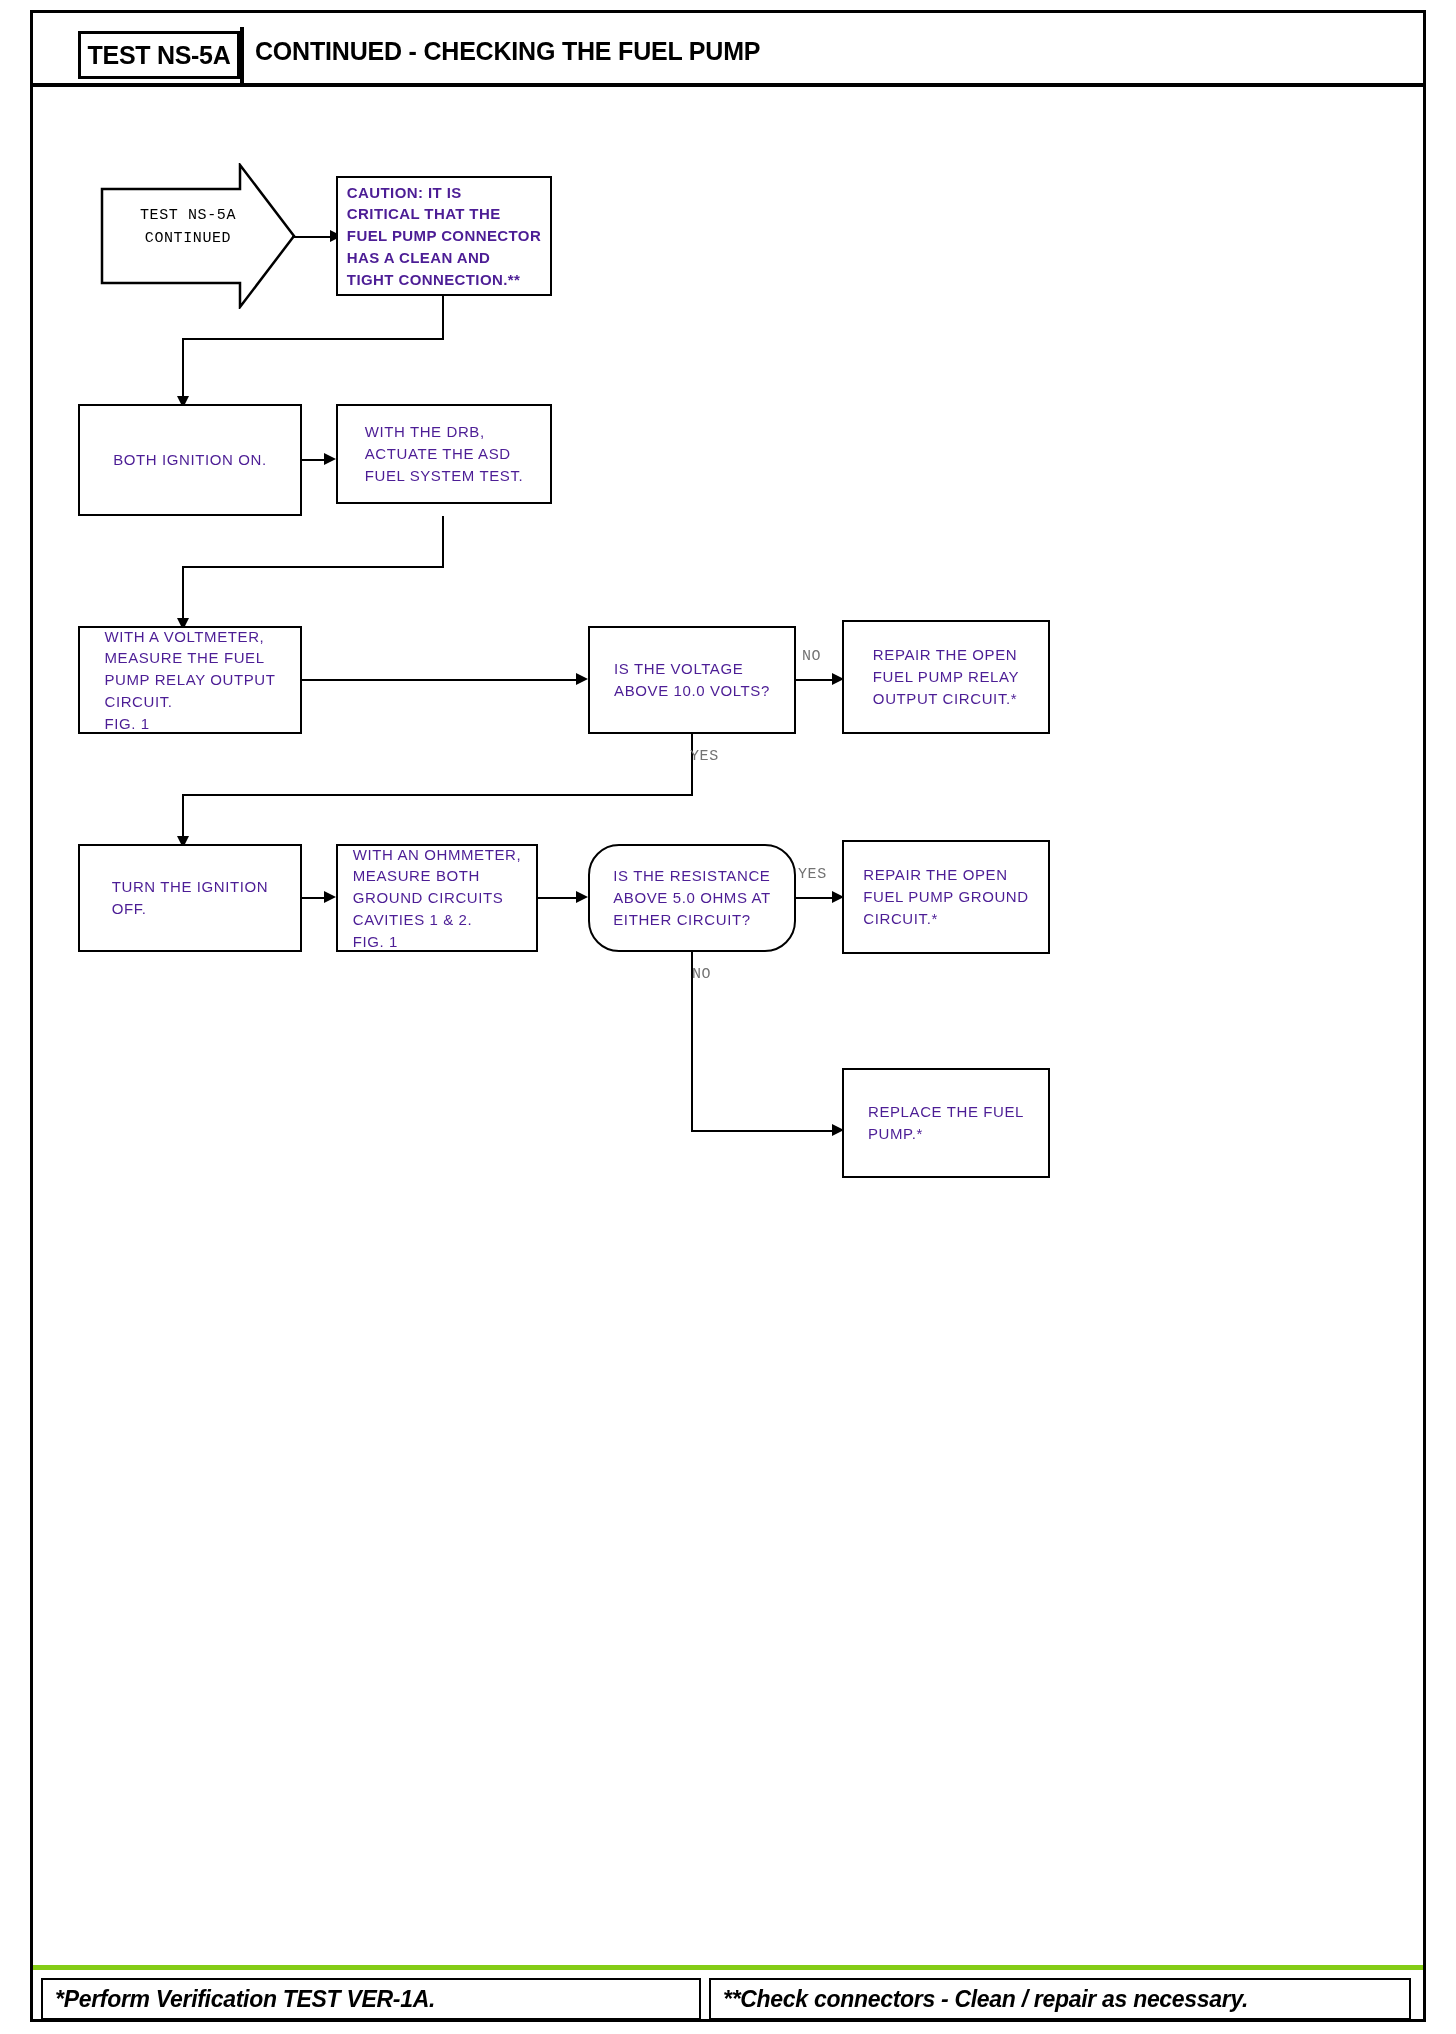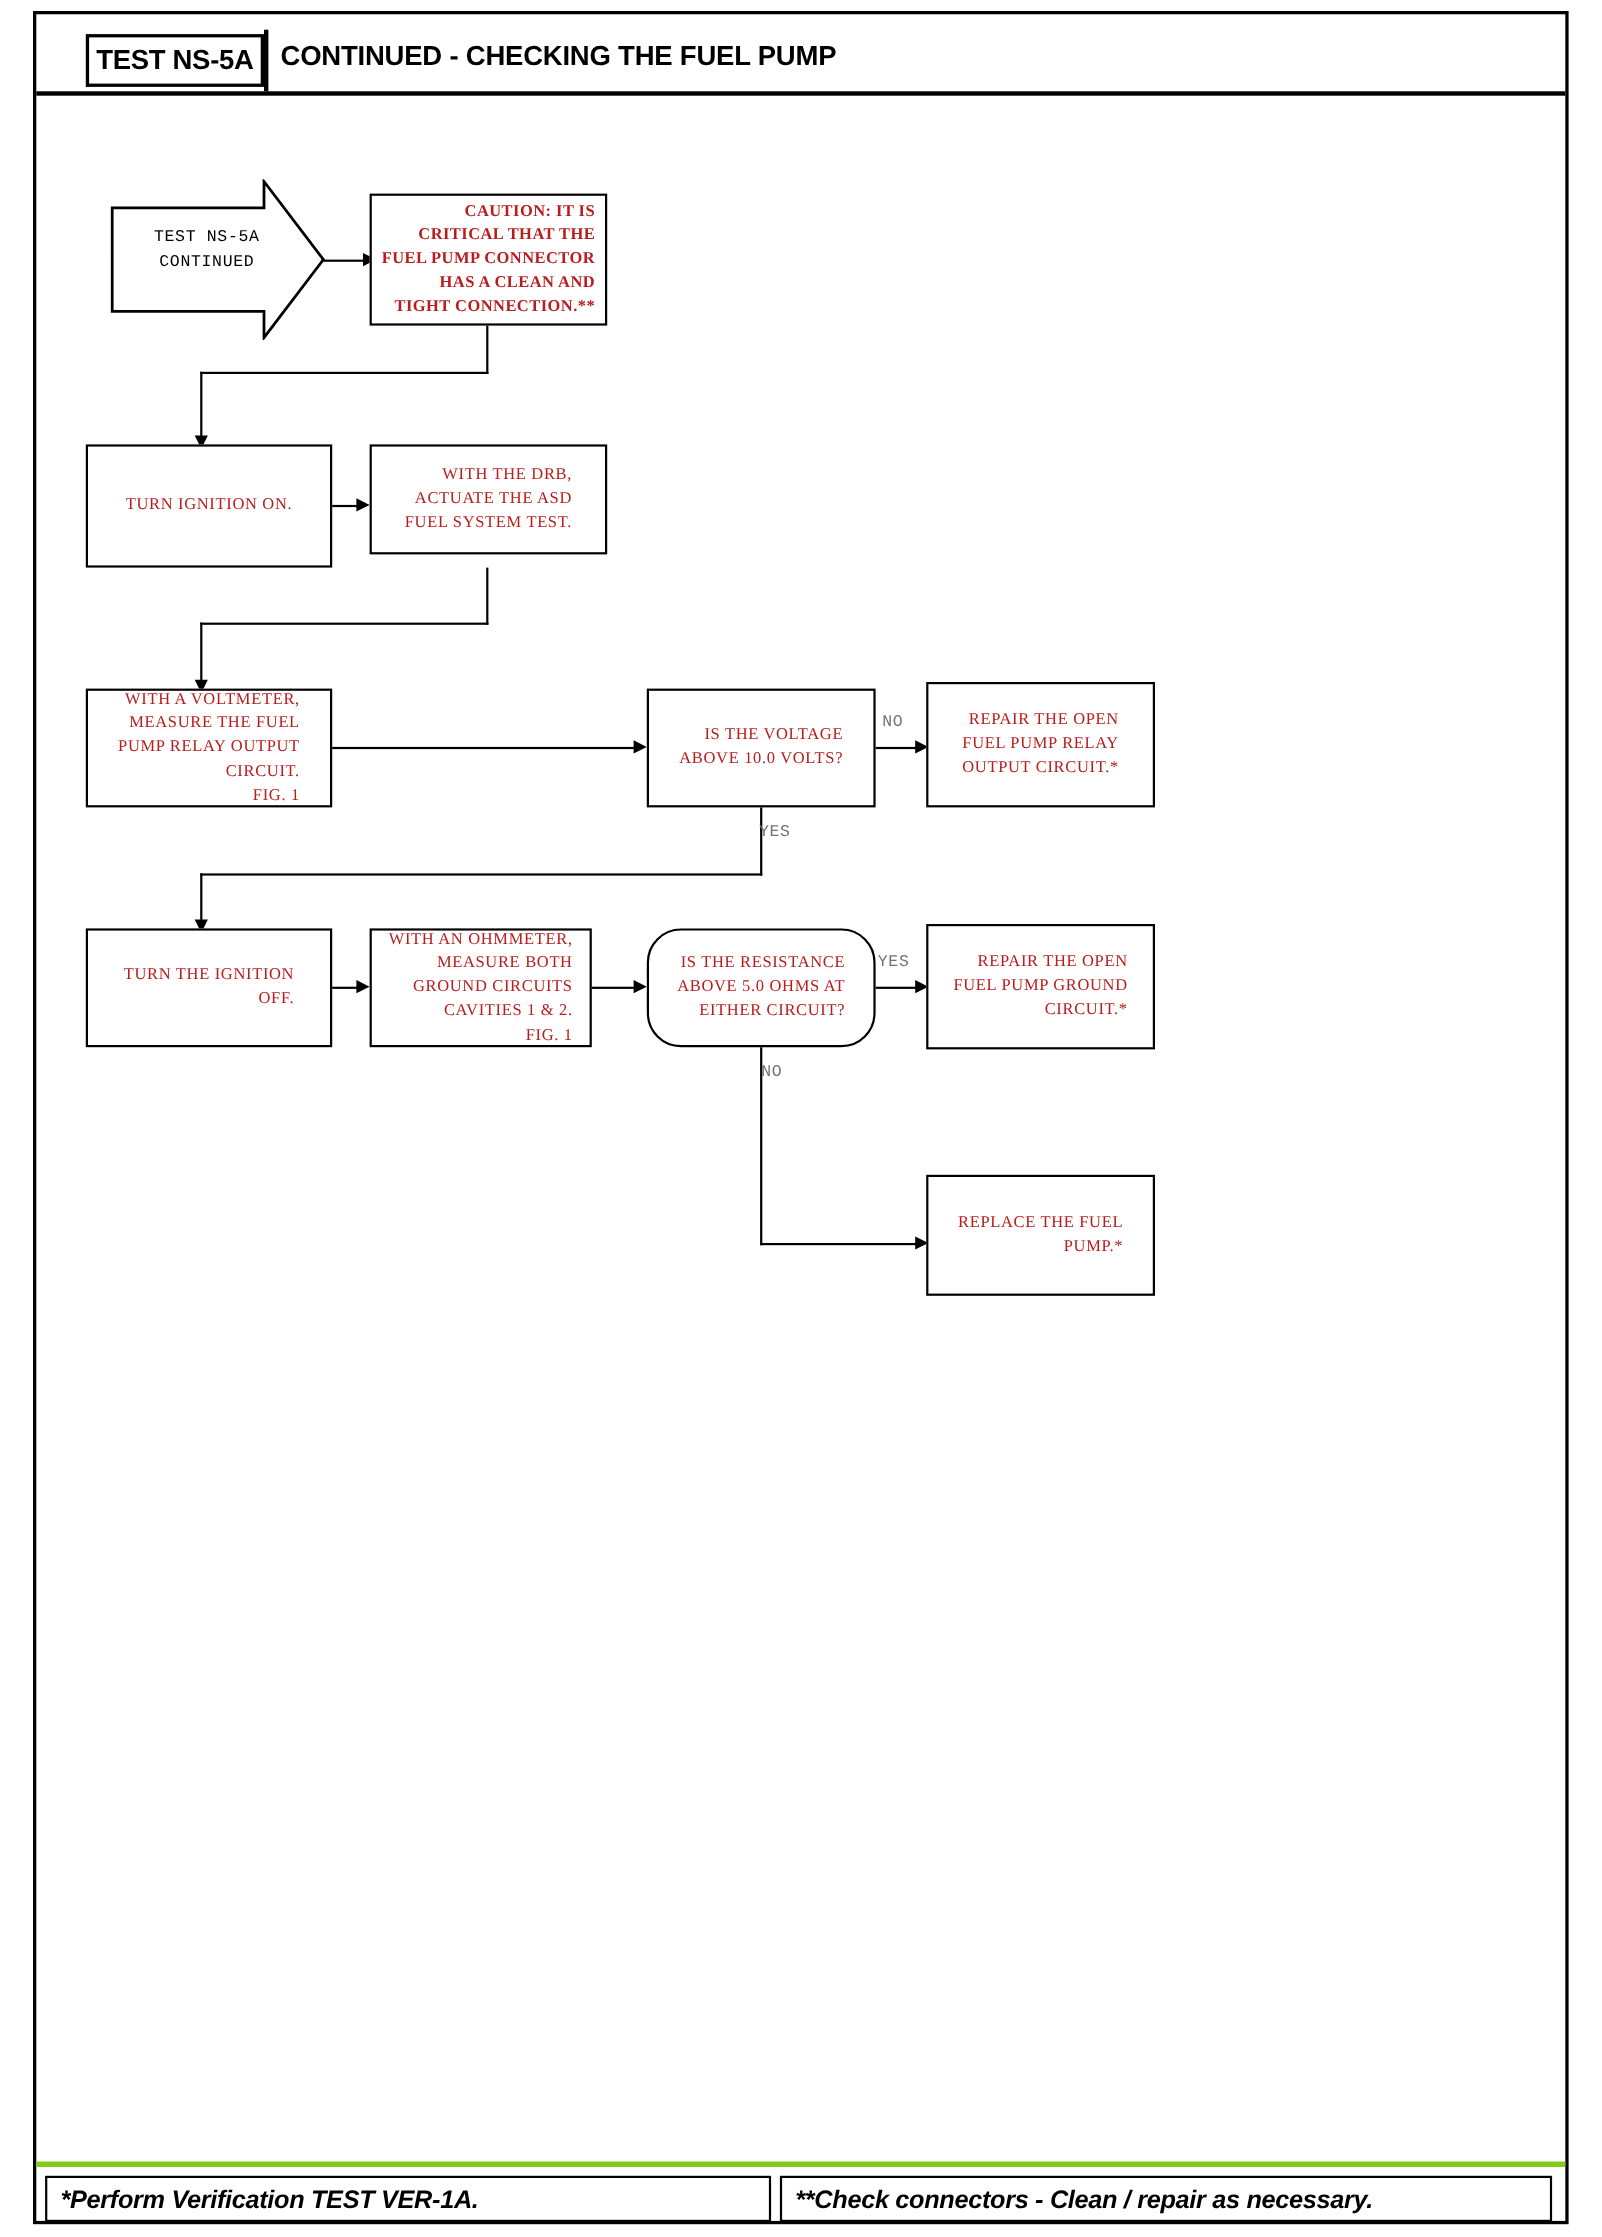--- a/index.html
+++ b/index.html
@@ -77,26 +77,26 @@
 
   
   .node {
     position: absolute;
     border: 2px solid #000;
     box-sizing: border-box;
     background: #fff;
     display: flex;
     align-items: center;
     justify-content: center;
-    text-align: right;
-    font-family: Liberation Serif, serif;
+    text-align: left;
+    font-family: Liberation Sans, sans-serif;
     font-size: 15px;
     line-height: 1.45;
     letter-spacing: 0.6px;
-    color: #b91c1c;
+    color: #4c1d95;
     white-space: pre-line;
     padding: 2px;
   }
   .node.bold {
     font-weight: bold;
     letter-spacing: 0.4px;
   }
 
   
   .start-banner {
@@ -207,21 +207,21 @@
 CRITICAL THAT THE
 FUEL PUMP CONNECTOR
 HAS A CLEAN AND
 TIGHT CONNECTION.**</div>
 
   <div class="vline" style="left:442px; top:296px; height:44px;"></div>
   <div class="hline" style="left:182px; top:338px; width:262px;"></div>
   <div class="vline" style="left:182px; top:338px; height:62px;"></div>
   <div class="arrow-head arrow-down" style="left:177px; top:396px;"></div>
 
-  <div class="node" style="left:78px; top:404px; width:224px; height:112px;">TURN IGNITION ON.</div>
+  <div class="node" style="left:78px; top:404px; width:224px; height:112px;">BOTH IGNITION ON.</div>
 
   <div class="hline" style="left:302px; top:459px; width:26px;"></div>
   <div class="arrow-head arrow-right" style="left:324px; top:453px;"></div>
 
   <div class="node" style="left:336px; top:404px; width:216px; height:100px;">WITH THE DRB,
 ACTUATE THE ASD
 FUEL SYSTEM TEST.</div>
 
   <div class="vline" style="left:442px; top:516px; height:52px;"></div>
   <div class="hline" style="left:182px; top:566px; width:262px;"></div>

